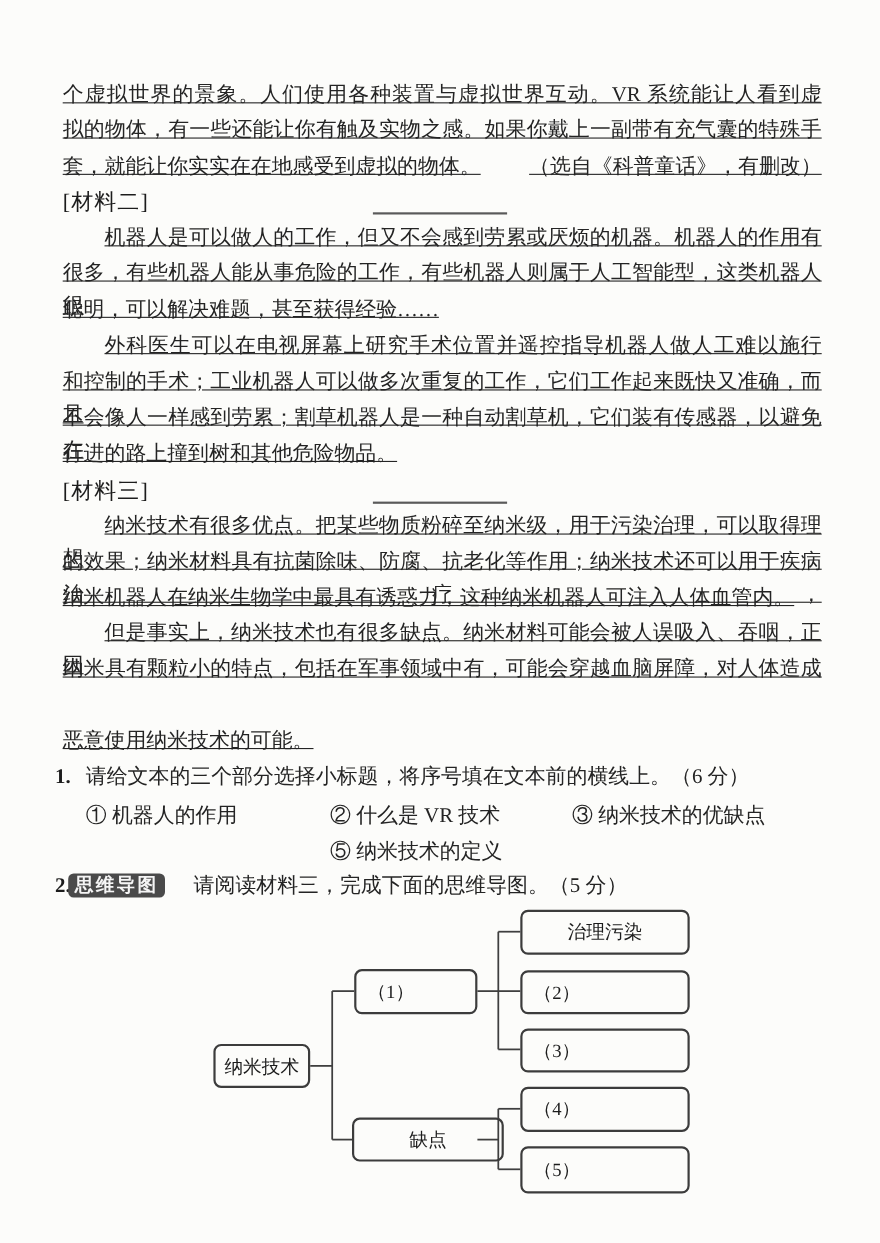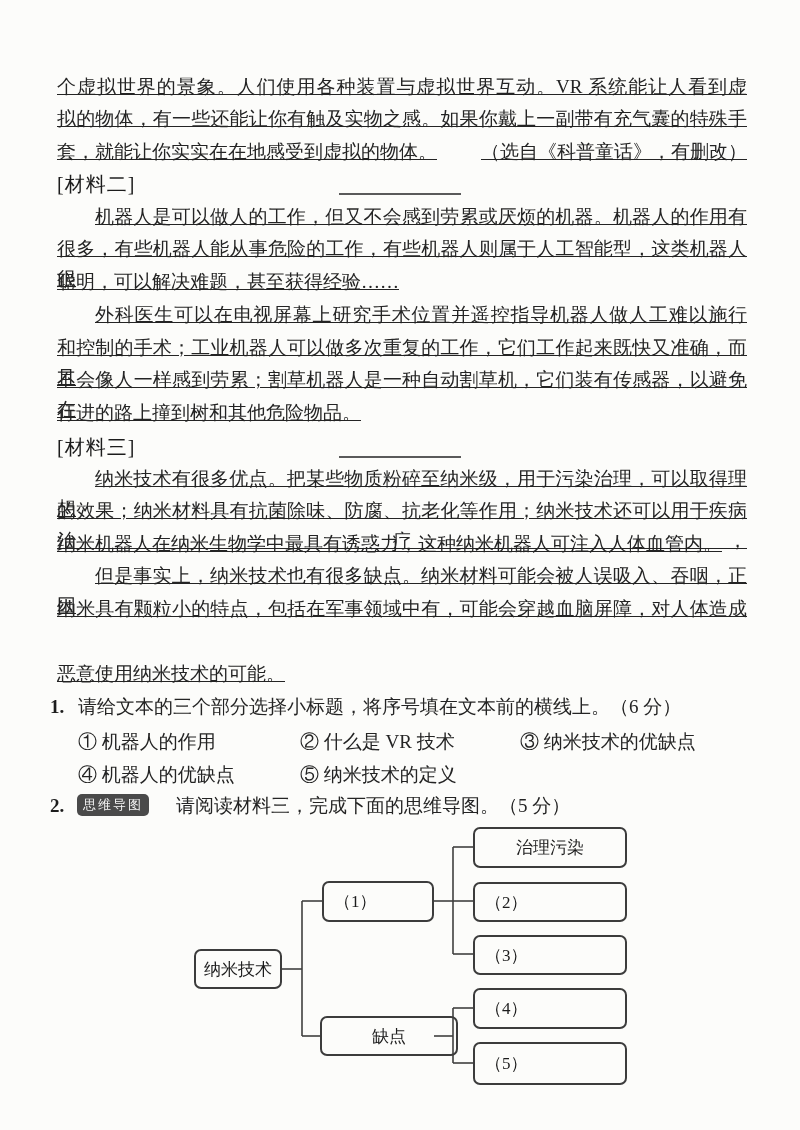--- a/index.html
+++ b/index.html
@@ -62,30 +62,30 @@
   }
   .opt {
     position: absolute;
     font-size: 19px;
     line-height: 30px;
     color: #242424;
     white-space: nowrap;
   }
   .badge {
     position: absolute;
-    left: 77px;
+    left: 62px;
     top: 794px;
     background: #4a4a4a;
     color: #f5f5f5;
-    font-size: 13px;
+    font-size: 17px;
     line-height: 22px;
     padding: 0 6px;
     border-radius: 5px;
     letter-spacing: 2px;
-    font-weight: normal;
+    font-weight: bold;
   }
   
   .dbox {
     position: absolute;
     border: 2px solid #3c3c3c;
     border-radius: 7px;
     background: transparent;
     font-size: 17px;
     color: #1c1c1c;
     display: flex;
@@ -130,21 +130,20 @@
   <div class="tline" style="top:529px">纳米机器人在纳米生物学中最具有诱惑力，这种纳米机器人可注入人体血管内。</div>
   <div class="tline just ind" style="top:561px">但是事实上，纳米技术也有很多缺点。纳米材料可能会被人误吸入、吞咽，正因</div>
   <div class="tline just" style="top:594px">纳米具有颗粒小的特点，包括在军事领域中有，可能会穿越血脑屏障，对人体造成</div>
   <div class="tline" style="top:659px">恶意使用纳米技术的可能。</div>
 
   <div class="qnum" style="top:692px">1.</div>
   <div class="qtext" style="top:692px">请给文本的三个部分选择小标题，将序号填在文本前的横线上。（6 分）</div>
   <div class="opt" style="left:78px;top:727px">① 机器人的作用</div>
   <div class="opt" style="left:300px;top:727px">② 什么是 VR 技术</div>
   <div class="opt" style="left:520px;top:727px">③ 纳米技术的优缺点</div>
-  <div class="opt" style="left:78px;top:760px">④ 机器人的优缺点</div>
   <div class="opt" style="left:300px;top:760px">⑤ 纳米技术的定义</div>
 
   <div class="qnum" style="top:791px">2.</div>
   <div class="badge">思维导图</div>
   <div class="qtext" style="left:176px;top:791px">请阅读材料三，完成下面的思维导图。（5 分）</div>
 
   <svg id="connectors">
 
     <line x1="282" y1="969" x2="302" y2="969"></line>
     <line x1="302" y1="901" x2="302" y2="1036"></line>

